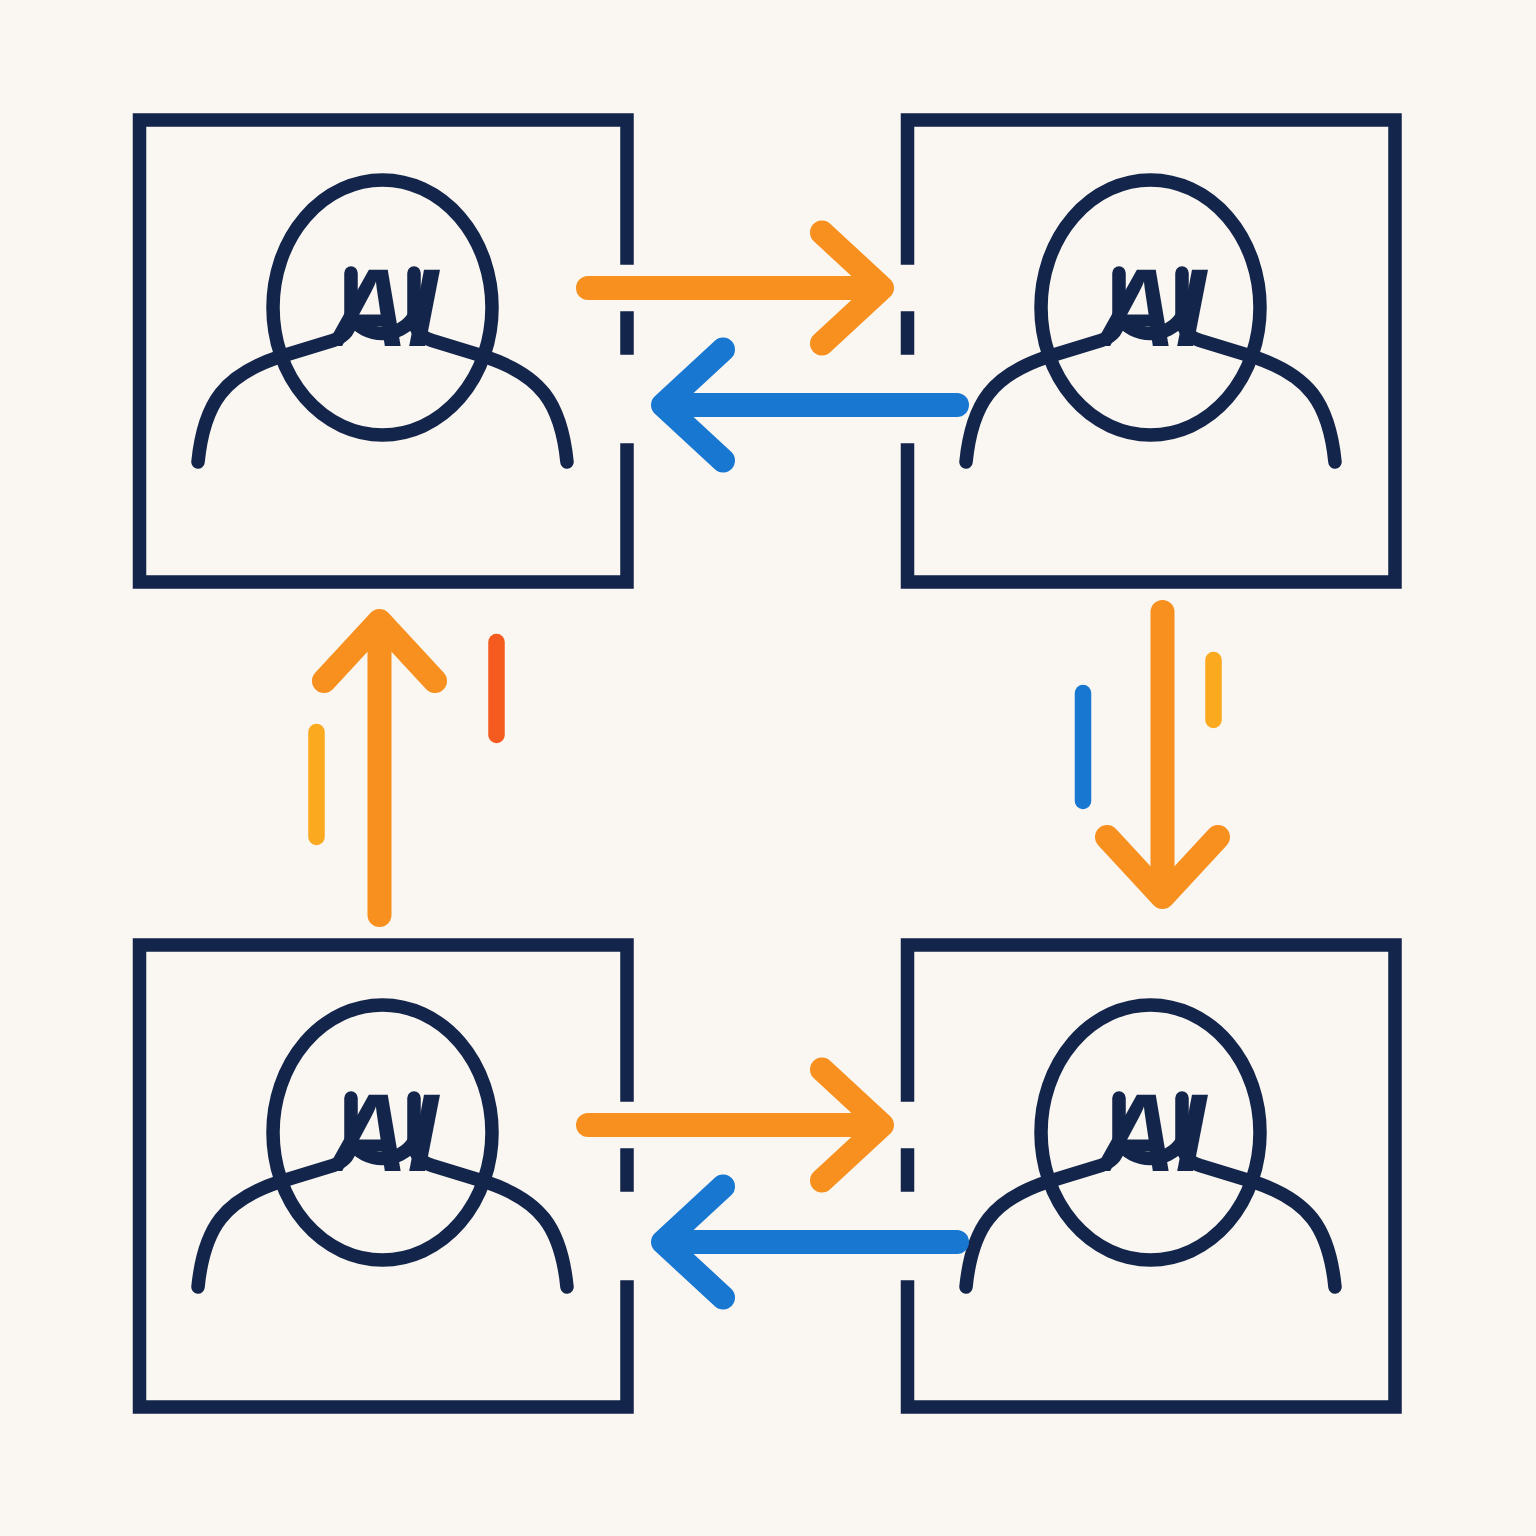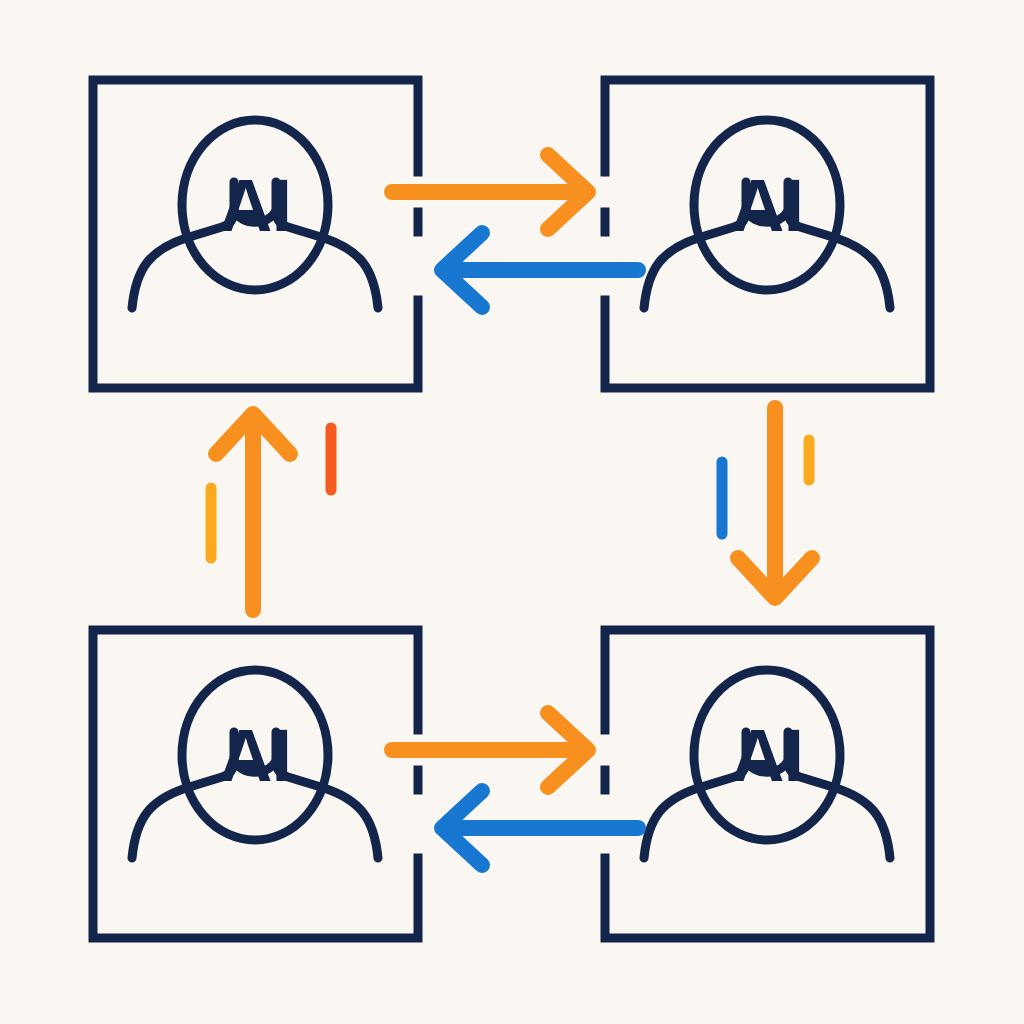--- a/index.html
+++ b/index.html
@@ -2,21 +2,21 @@
 <html><head>
 <meta charset="utf-8">
 <style>
   html,body{margin:0;padding:0;}
   body{
     width:1024px;height:1024px;
     background:#FAF6F1;
     font-family:"Liberation Sans", sans-serif;
     overflow:hidden;
   }
-  #stage{position:relative;width:1024px;height:1024px;}
+  #stage{position:relative;width:1024px;height:1024px;font-style:italic;}
   svg#scene{position:absolute;top:0;left:0;width:1024px;height:1024px;display:block;}
 </style>
 </head>
 <body>
 
 <div id="stage">
   <svg id="scene" viewBox="0 0 1024 1024" xmlns="http://www.w3.org/2000/svg">
 
     <defs>
 

